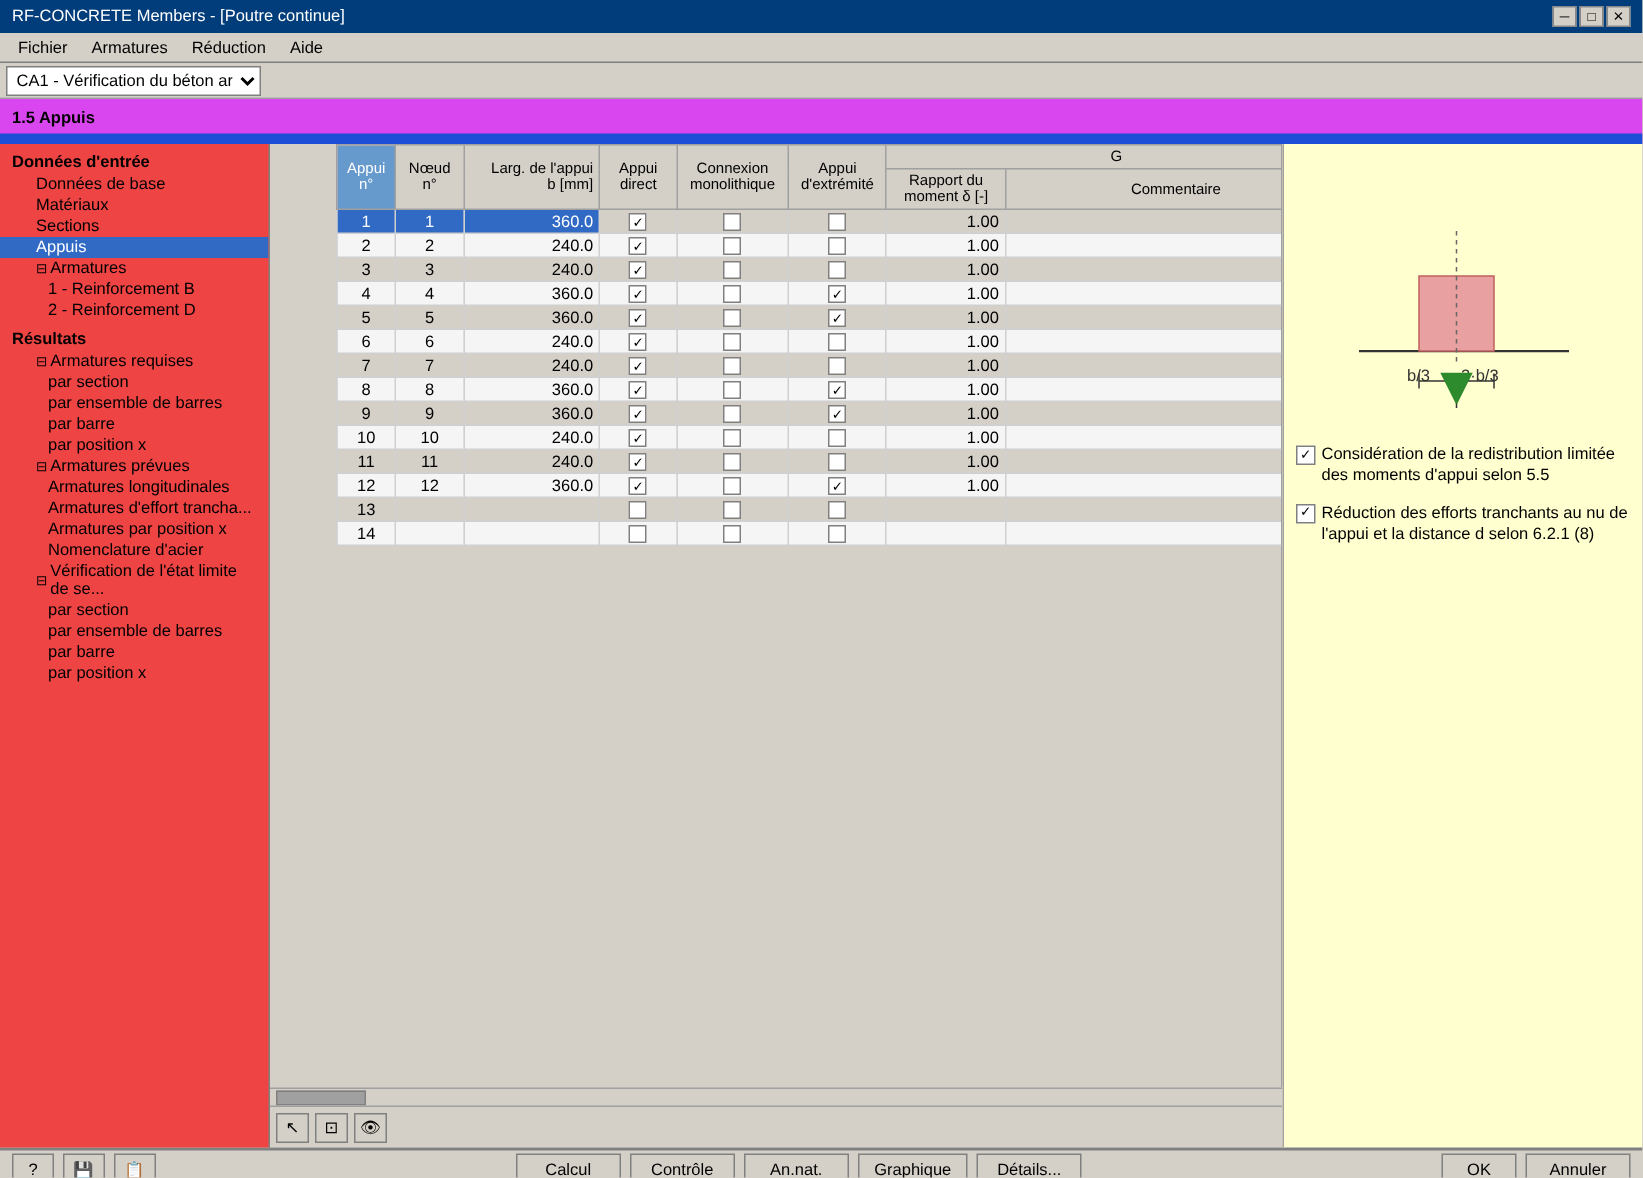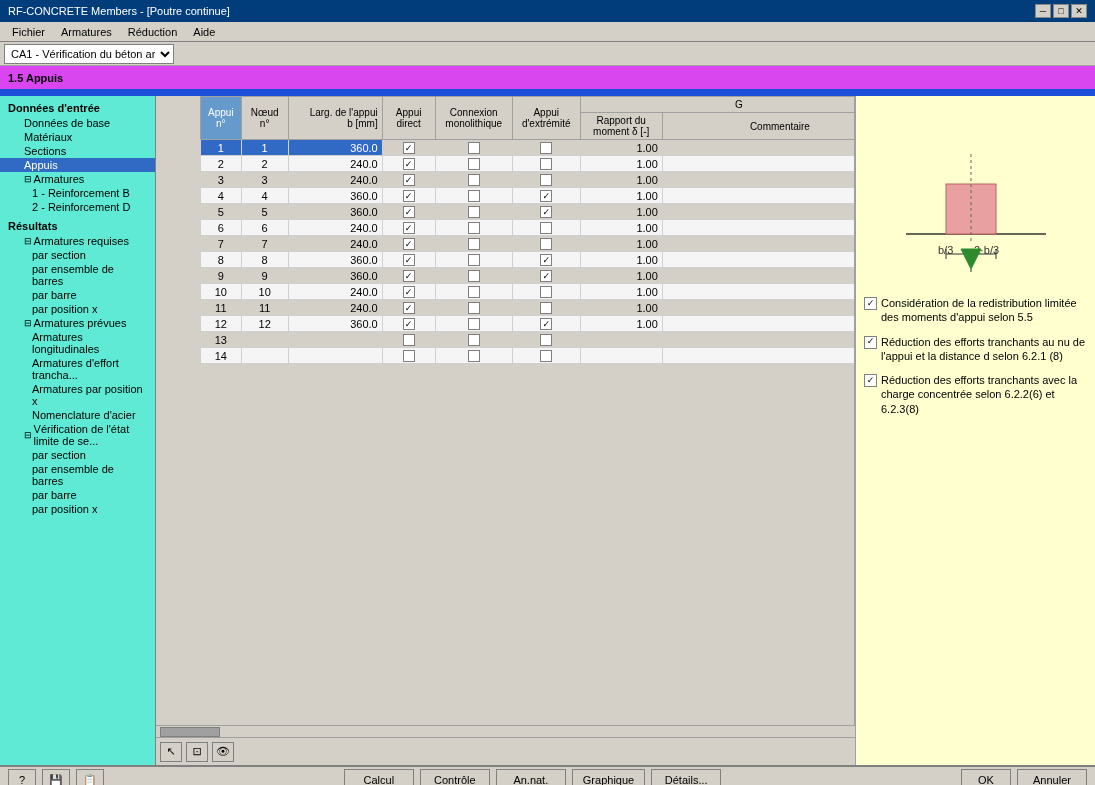--- a/index.html
+++ b/index.html
@@ -71,22 +71,22 @@
     }
 
     
     .main-layout {
       display: flex;
       height: calc(785px - 22px - 20px - 24px - 22px - 28px);
     }
 
     
     .sidebar {
-      width: 156px;
-      background: #5eead4;
+      width: 180px;
+      background: #ef4444;
       border-right: 1px solid #808080;
       padding: 4px 0;
       overflow-y: auto;
       font-size: 11px;
     }
     .sidebar-section-label {
       padding: 2px 8px;
       font-weight: bold;
       color: #000;
     }
@@ -710,24 +710,20 @@
 
       <div class="option-group">
         <div class="option-item">
           <div class="option-checkbox checked"></div>
           <span>Considération de la redistribution limitée des moments d'appui selon 5.5</span>
         </div>
         <div class="option-item">
           <div class="option-checkbox checked"></div>
           <span>Réduction des efforts tranchants au nu de l'appui et la distance d selon 6.2.1 (8)</span>
         </div>
-        <div class="option-item">
-          <div class="option-checkbox checked"></div>
-          <span>Réduction des efforts tranchants avec la charge concentrée selon 6.2.2(6) et 6.2.3(8)</span>
-        </div>
       </div>
     </div>
   </div>
 </div>
 
 <div class="bottom-bar">
   <div class="bottom-buttons">
     <button class="toolbar-btn" style="width:28px;height:22px;">?</button>
     <button class="toolbar-btn" style="width:28px;height:22px;">💾</button>
     <button class="toolbar-btn" style="width:28px;height:22px;">📋</button>

